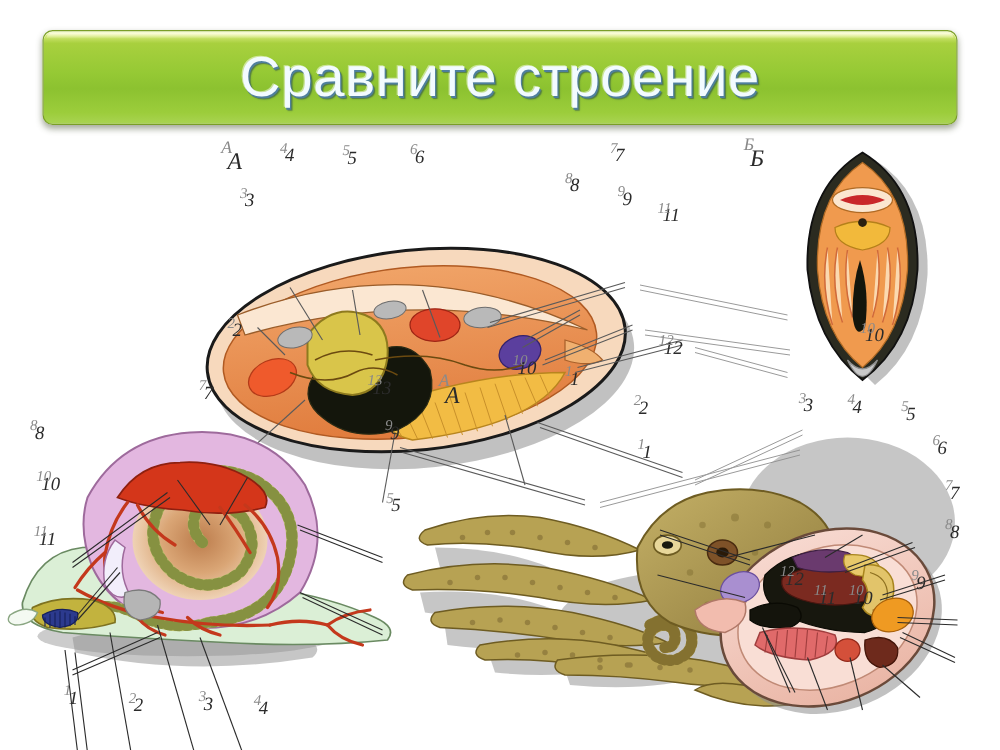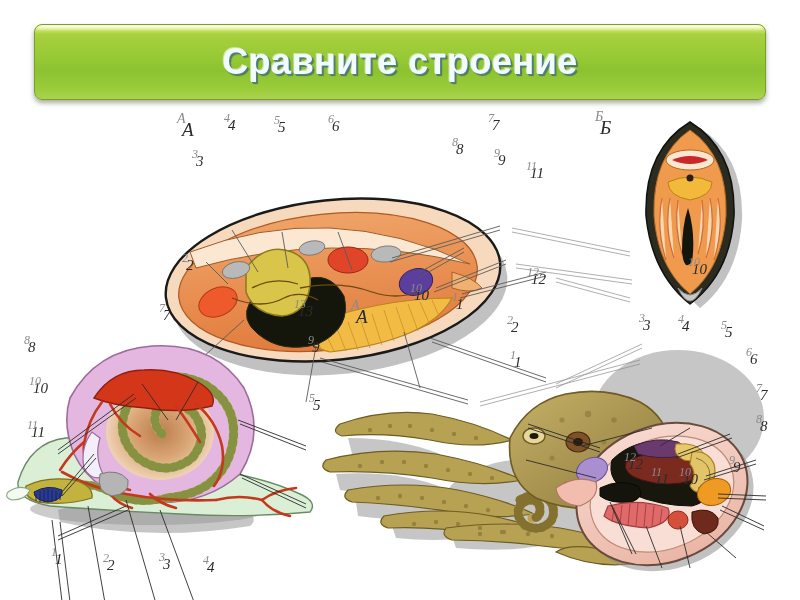--- a/index.html
+++ b/index.html
@@ -42,22 +42,22 @@
     content: "";
     position: absolute;
     left: 2px; right: 2px; top: 1px;
     height: 5px;
     border-radius: 6px 6px 0 0;
     background: linear-gradient(to bottom, rgba(255,255,230,.95), rgba(255,255,200,0));
   }
   #banner-title {
     position: relative;
     font-family: "Liberation Sans", sans-serif;
-    font-size: 36px;
-    font-weight: bold;
+    font-size: 45px;
+    font-weight: normal;
     color: #f2fbff;
     letter-spacing: .5px;
     text-shadow:
       1px 1px 0 #4f7f9d,
       2px 2px 1px rgba(30,60,80,.55),
       -1px -1px 0 rgba(255,255,255,.5);
     white-space: nowrap;
   }
 
   

